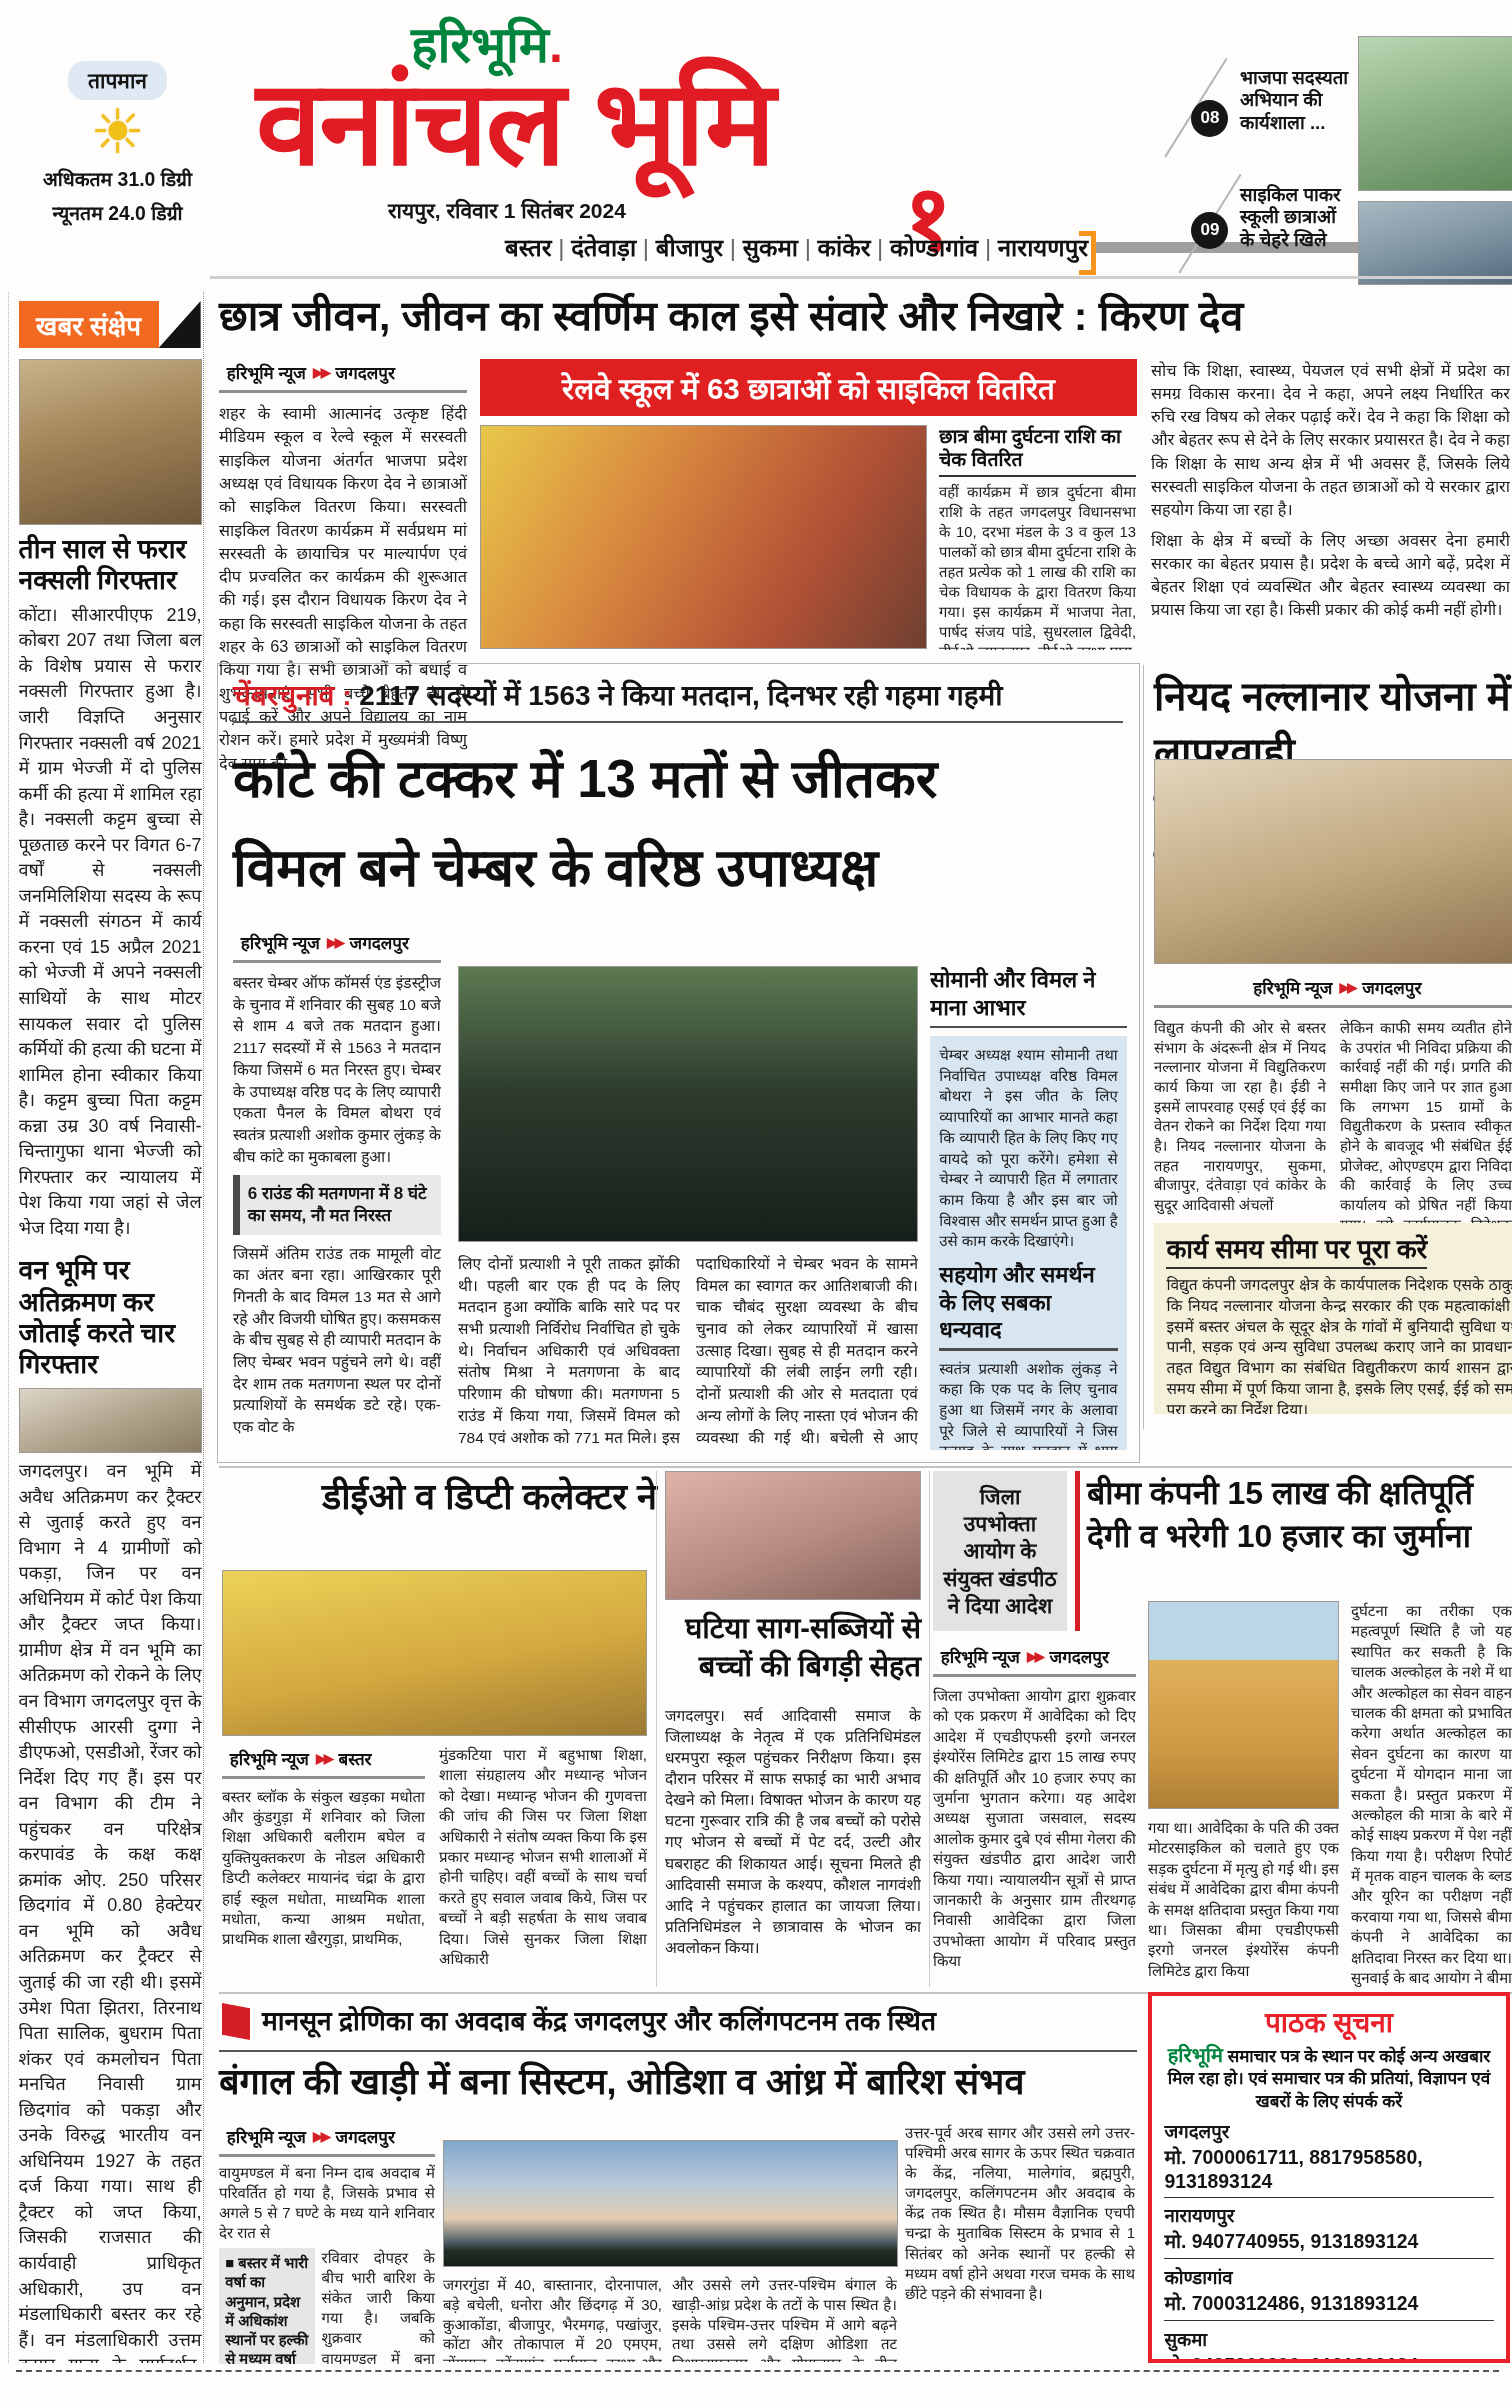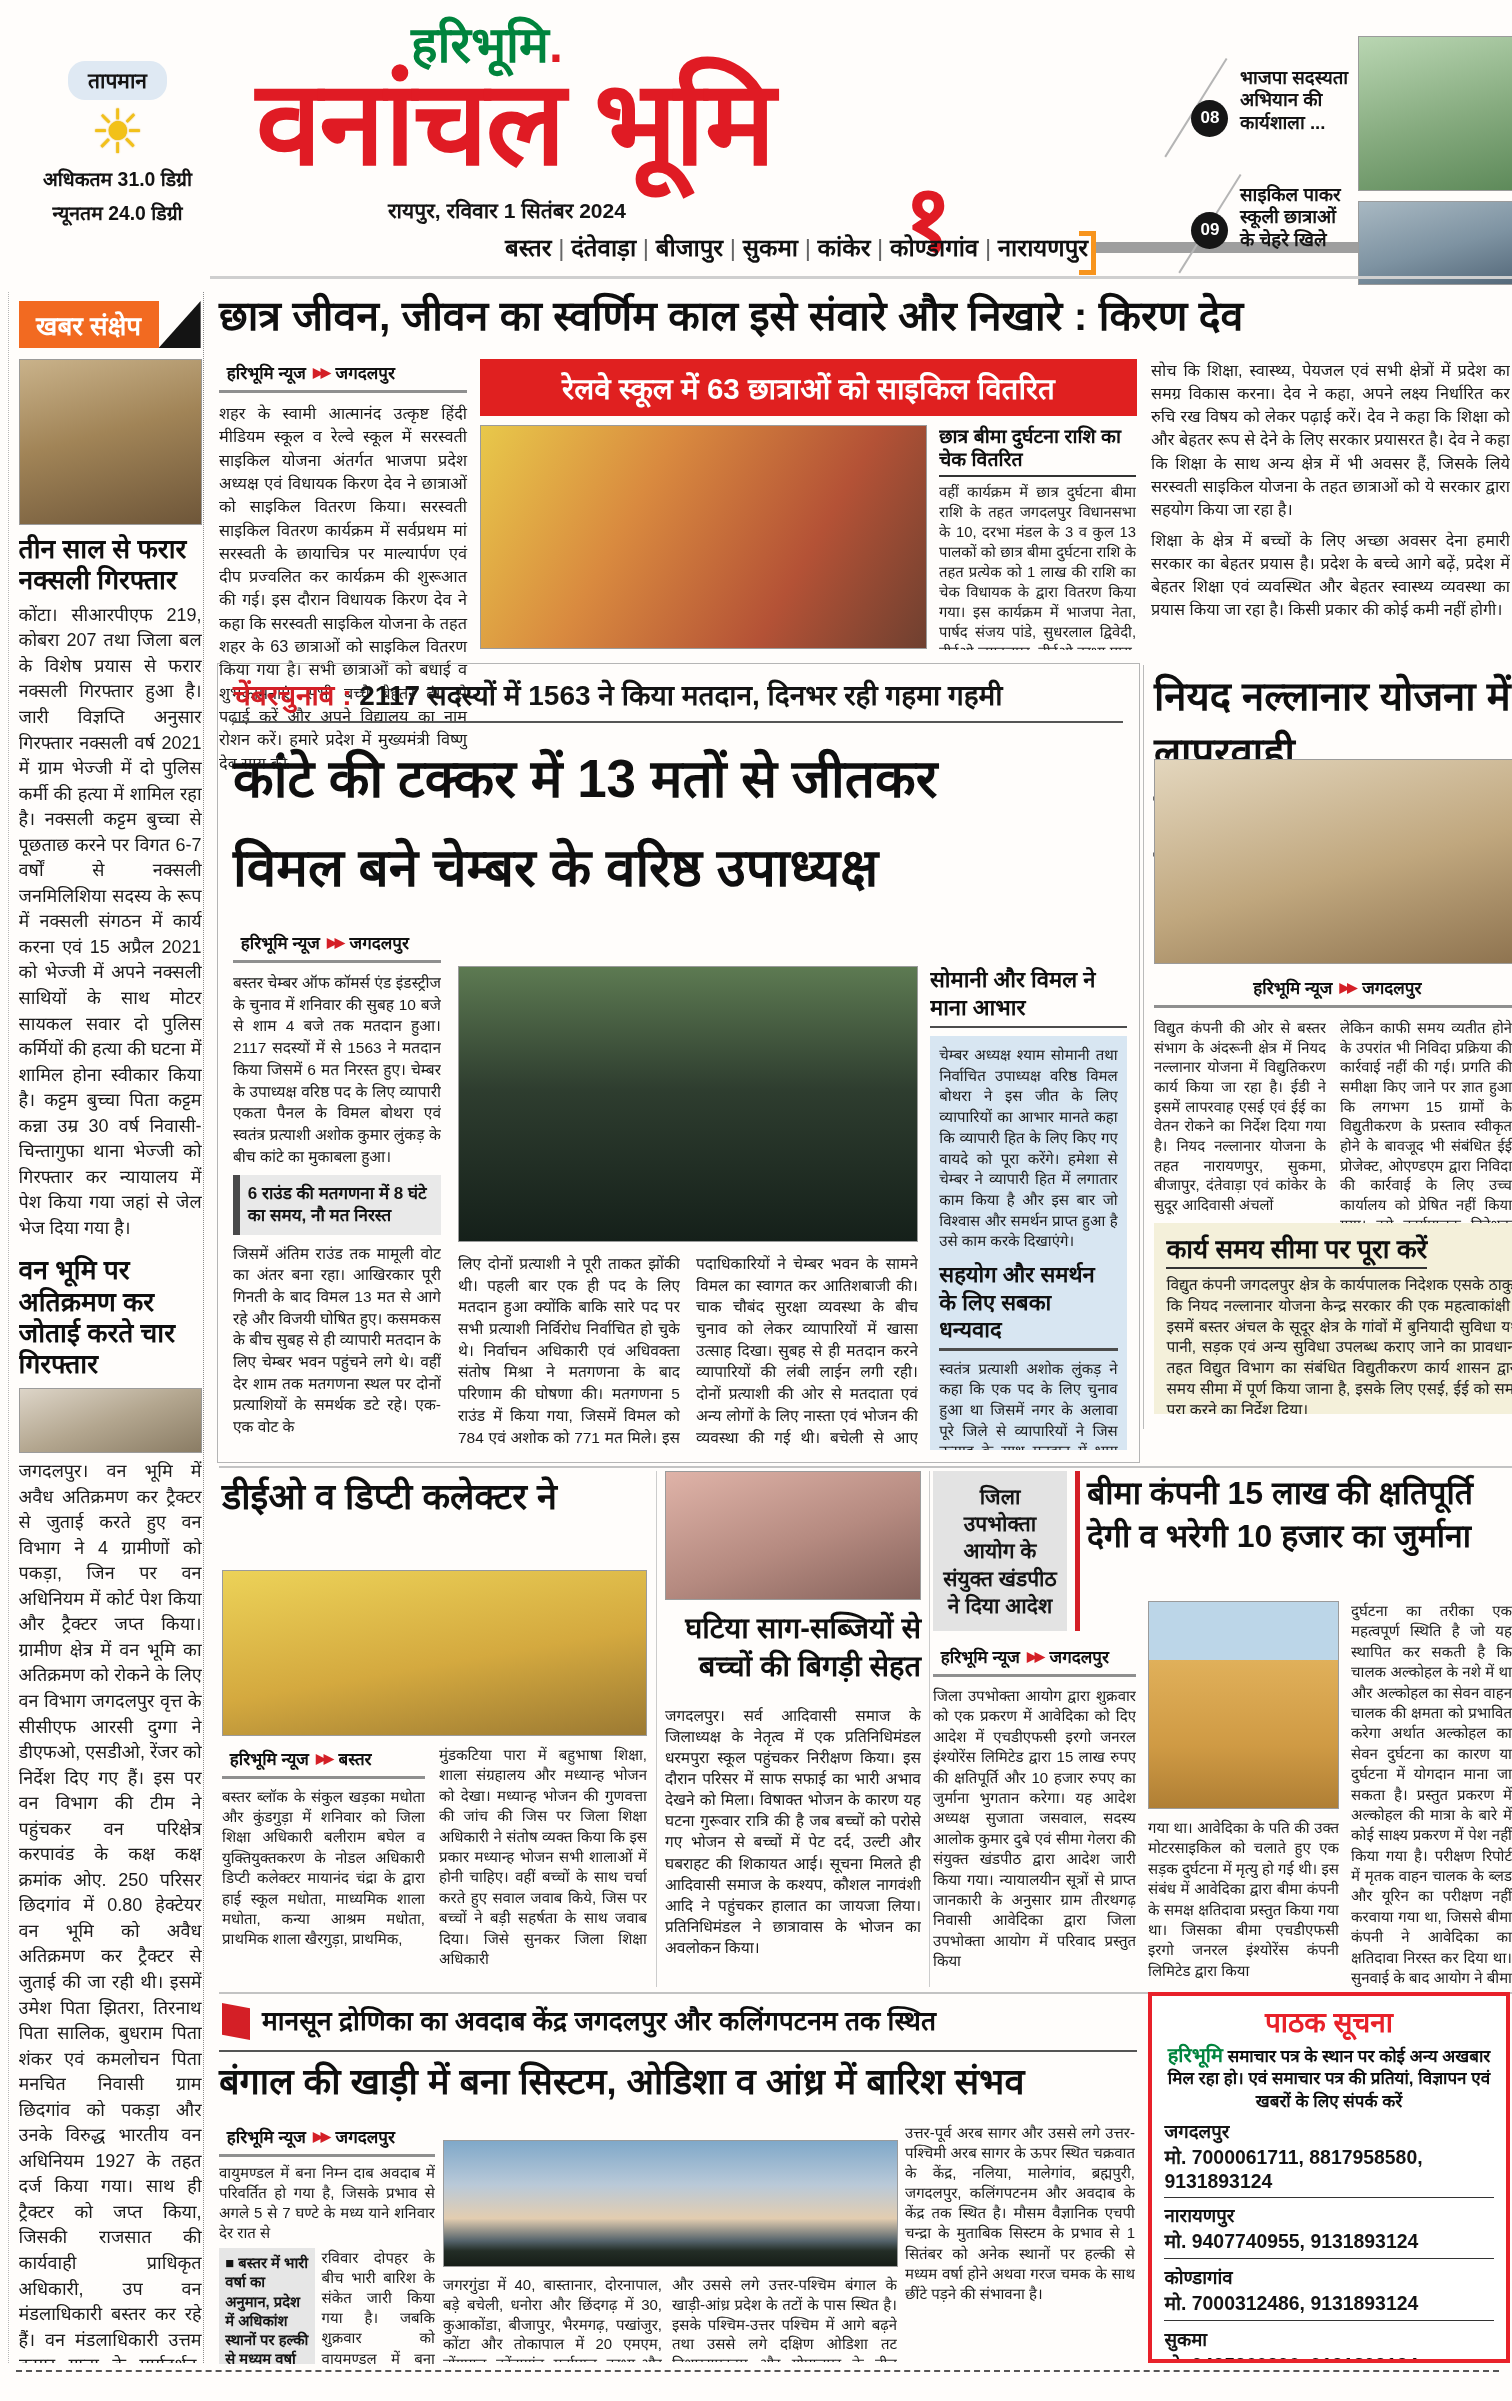--- a/index.html
+++ b/index.html
@@ -179,21 +179,21 @@
   </div>
   <div class="abs body-text" style="left:1340px;top:1019px;width:172px;height:208px;overflow:hidden;font-size:14.8px;line-height:1.33;">लेकिन काफी समय व्यतीत होने के उपरांत भी निविदा प्रक्रिया की कार्रवाई नहीं की गई। प्रगति की समीक्षा किए जाने पर ज्ञात हुआ कि लगभग 15 ग्रामों के विद्युतीकरण के प्रस्ताव स्वीकृत होने के बावजूद भी संबंधित ईई प्रोजेक्ट, ओएण्डएम द्वारा निविदा की कार्रवाई के लिए उच्च कार्यालय को प्रेषित नहीं किया गया। इसे कार्यपालक निदेशक जगदलपुर क्षेत्र द्वारा गंभीरता से लिया गया। इससे कार्य के प्रति लापरवाही के लिए एसई शशी भूषण पांडव, ईई दुखिता उर्वशा, जुसफ केरकेट्टा, अमर भगत, दिलीप कुमार सैनी को स्पष्टीकरण जारी किया गया है। जबाव संतोषजनक नहीं पाए जाने पर उनके वेतन रोके जाने के स्पष्ट निर्देश है।</div>
   <div class="abs creambox" style="left:1154px;top:1208px;width:431px;height:191px;overflow:hidden;margin-top:15px;">
     <div class="hd" style="font-size:26px;border-bottom:2.3px solid #333;display:inline-block;padding-bottom:2.3px;">कार्य समय सीमा पर पूरा करें</div>
     <div class="body-text" style="font-size:15.5px;line-height:1.34;margin-top:6.2px;">विद्युत कंपनी जगदलपुर क्षेत्र के कार्यपालक निदेशक एसके ठाकुर ने बताया कि नियद नल्लानार योजना केन्द्र सरकार की एक महत्वाकांक्षी योजना है। इसमें बस्तर अंचल के सूदूर क्षेत्र के गांवों में बुनियादी सुविधा यथा बिजली, पानी, सड़क एवं अन्य सुविधा उपलब्ध कराए जाने का प्रावधान है। उसके तहत विद्युत विभाग का संबंधित विद्युतीकरण कार्य शासन द्वारा निर्धारित समय सीमा में पूर्ण किया जाना है, इसके लिए एसई, ईई को समय पर कार्य पूरा करने का निर्देश दिया।</div>
   </div>
 
   <div class="abs" style="left:219px;top:1466px;width:1293px;height:1.6px;background:#c3c3c3;"></div>
 
   <div class="abs hd" style="left:222px;top:1474px;width:435px;font-size:36px;line-height:1.25;">
-    <span style="display:block;">डीईओ व डिप्टी कलेक्टर ने</span>
+    <span style="display:block;text-align:right;">डीईओ व डिप्टी कलेक्टर ने</span>
   </div>
   <div class="abs photo ph-school" style="left:222px;top:1570px;width:425px;height:166px;"></div>
   <div class="abs" style="left:222px;top:1745px;width:203px;height:242px;overflow:hidden;">
     <div class="byline">
       <span>हरिभूमि न्यूज</span>
       <span class="arr">▶▶</span>
       <span>बस्तर</span>
     </div>
     <div class="body-text" style="font-size:15px;line-height:1.36;margin-top:7.8px;">बस्तर ब्लॉक के संकुल खड़का मधोता और कुंडगुड़ा में शनिवार को जिला शिक्षा अधिकारी बलीराम बघेल व युक्तियुक्तकरण के नोडल अधिकारी डिप्टी कलेक्टर मायानंद चंद्रा के द्वारा हाई स्कूल मधोता, माध्यमिक शाला मधोता, कन्या आश्रम मधोता, प्राथमिक शाला खैरगुड़ा, प्राथमिक,</div>
   </div>

